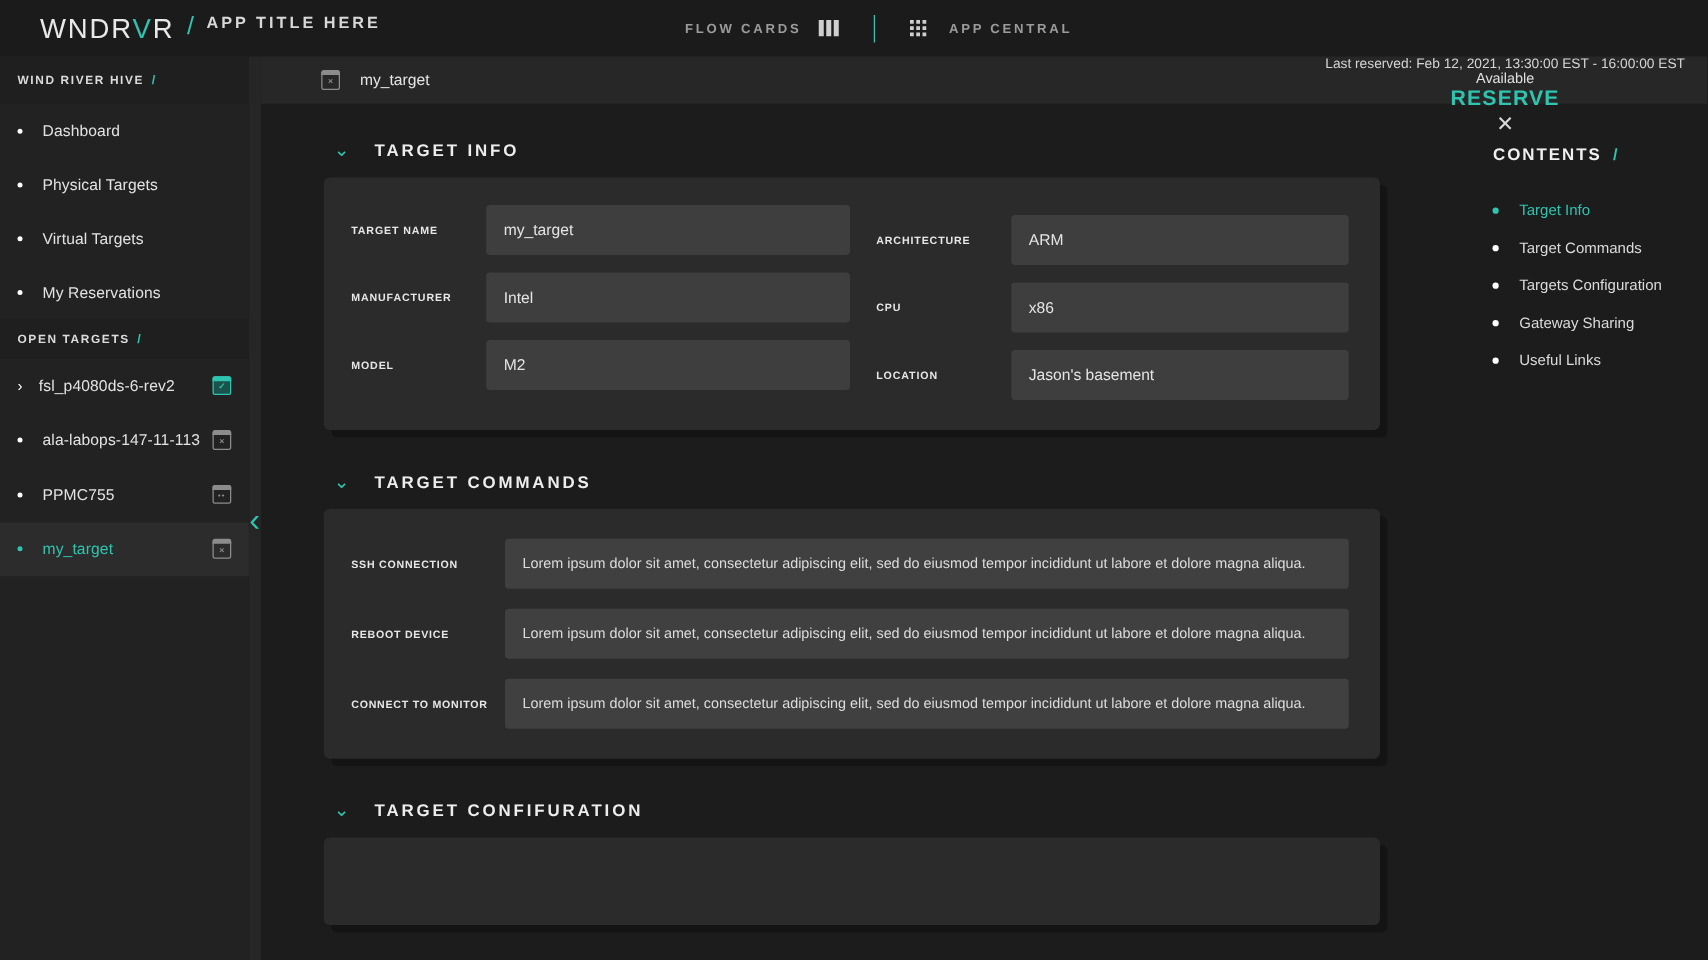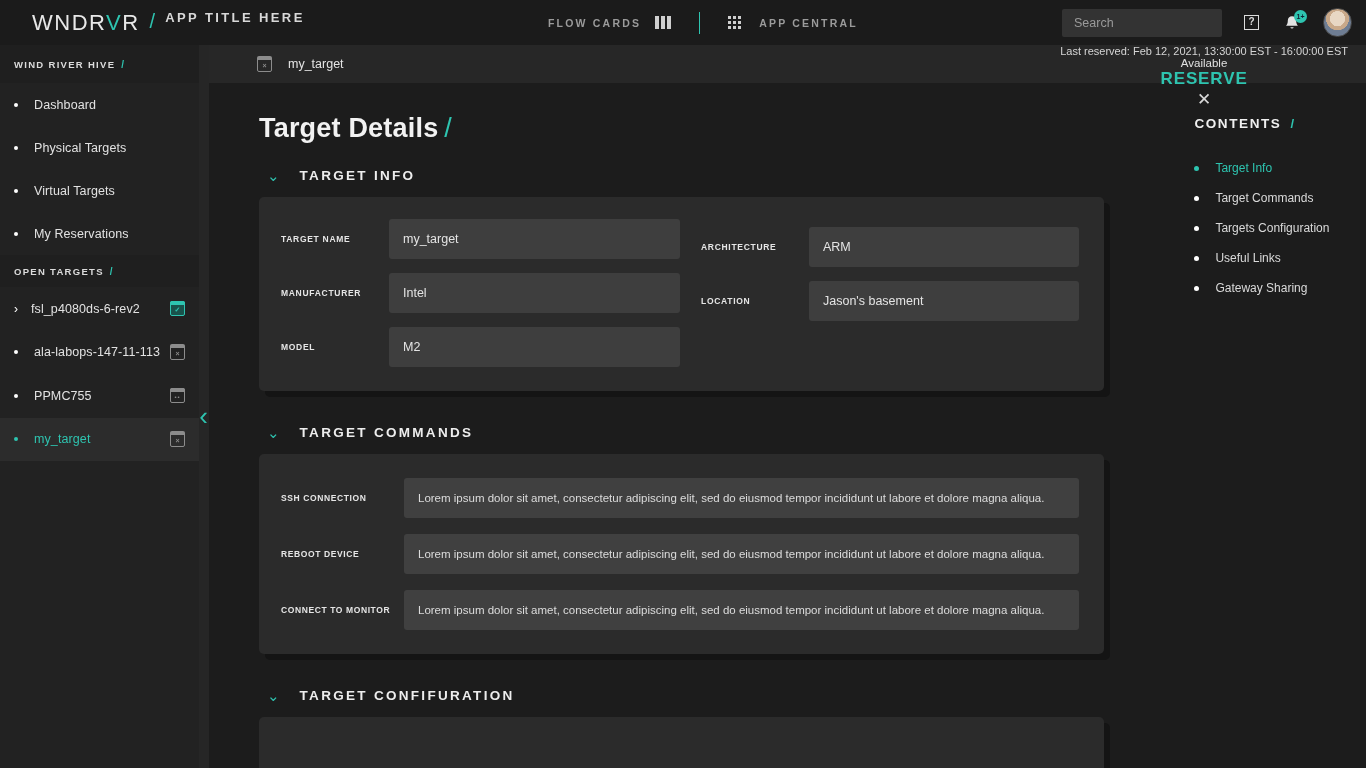--- a/index.html
+++ b/index.html
@@ -240,38 +240,20 @@
           <i></i>
           <i></i>
           <i></i>
           <i></i>
           <i></i>
           <i></i>
         </span>
       <span class="topnav-label">APP CENTRAL</span>
     </div>
 
-    <div class="topright">
-      <div class="search-box">
-        <input placeholder="Search" style="">
-        <svg width="15" height="15" viewBox="0 0 16 16">
-          <circle cx="6.5" cy="6.5" r="5" stroke="#b5b5b5" stroke-width="1.4" fill="none"></circle>
-          <line x1="10.2" y1="10.2" x2="15" y2="15" stroke="#b5b5b5" stroke-width="1.4"></line>
-        </svg>
-      </div>
-      <div class="help-icon">?</div>
-      <div class="bell-wrap">
-        <svg width="18" height="19" viewBox="0 0 18 19">
-          <path d="M9 3.2c-2.5 0-4.2 1.9-4.2 4.3 0 3.6-1.3 4.6-1.8 5.2h12c-.5-.6-1.8-1.6-1.8-5.2 0-2.4-1.7-4.3-4.2-4.3z" fill="#e3e3e3"></path>
-          <path d="M7.3 14.3a1.8 1.8 0 0 0 3.4 0z" fill="#e3e3e3"></path>
-        </svg>
-        <span class="badge">1+</span>
-      </div>
-      <div class="avatar"></div>
-    </div>
   </div>
 
   <div class="body">
 
     <div class="sidebar">
       <div class="side-head">
         <span class="side-head-text">WIND RIVER HIVE</span>
         <span class="side-head-slash">/</span>
       </div>
 
@@ -346,21 +328,20 @@
           <span class="subbar-reserve">RESERVE</span>
           <span class="vdiv"></span>
           <span class="subbar-close">✕</span>
         </div>
       </div>
 
       <div class="scroll">
         <div class="content">
 
           <div class="content-main">
-            <div class="page-title"><span>Target Details</span><span class="slash">/</span></div>
 
             <div class="section-head">
               <span class="chev-down">⌄</span>
               <span class="section-title">TARGET INFO</span>
             </div>
             <div class="card card-info">
               <div class="col">
                 <div class="field-row">
                   <span class="field-label">TARGET NAME</span>
                   <span class="field-box">my_target</span>
@@ -371,20 +352,24 @@
                 </div>
                 <div class="field-row">
                   <span class="field-label">MODEL</span>
                   <span class="field-box">M2</span>
                 </div>
               </div>
               <div class="col right">
                 <div class="field-row">
                   <span class="field-label">ARCHITECTURE</span>
                   <span class="field-box">ARM</span>
+                </div>
+                <div class="field-row">
+                  <span class="field-label">CPU</span>
+                  <span class="field-box">x86</span>
                 </div>
                 <div class="field-row">
                   <span class="field-label">LOCATION</span>
                   <span class="field-box">Jason's basement</span>
                 </div>
               </div>
             </div>
 
             <div class="section-head">
               <span class="chev-down">⌄</span>
@@ -424,25 +409,25 @@
             <div class="toc-item">
               <span class="toc-dot"></span>
               <span class="toc-label">Target Commands</span>
             </div>
             <div class="toc-item">
               <span class="toc-dot"></span>
               <span class="toc-label">Targets Configuration</span>
             </div>
             <div class="toc-item">
               <span class="toc-dot"></span>
-              <span class="toc-label">Useful Links</span>
+              <span class="toc-label">Gateway Sharing</span>
             </div>
             <div class="toc-item">
               <span class="toc-dot"></span>
-              <span class="toc-label">Gateway Sharing</span>
+              <span class="toc-label">Useful Links</span>
             </div>
           </div>
 
         </div>
       </div>
     </div>
   </div>
 </div>
 
 </body></html>

